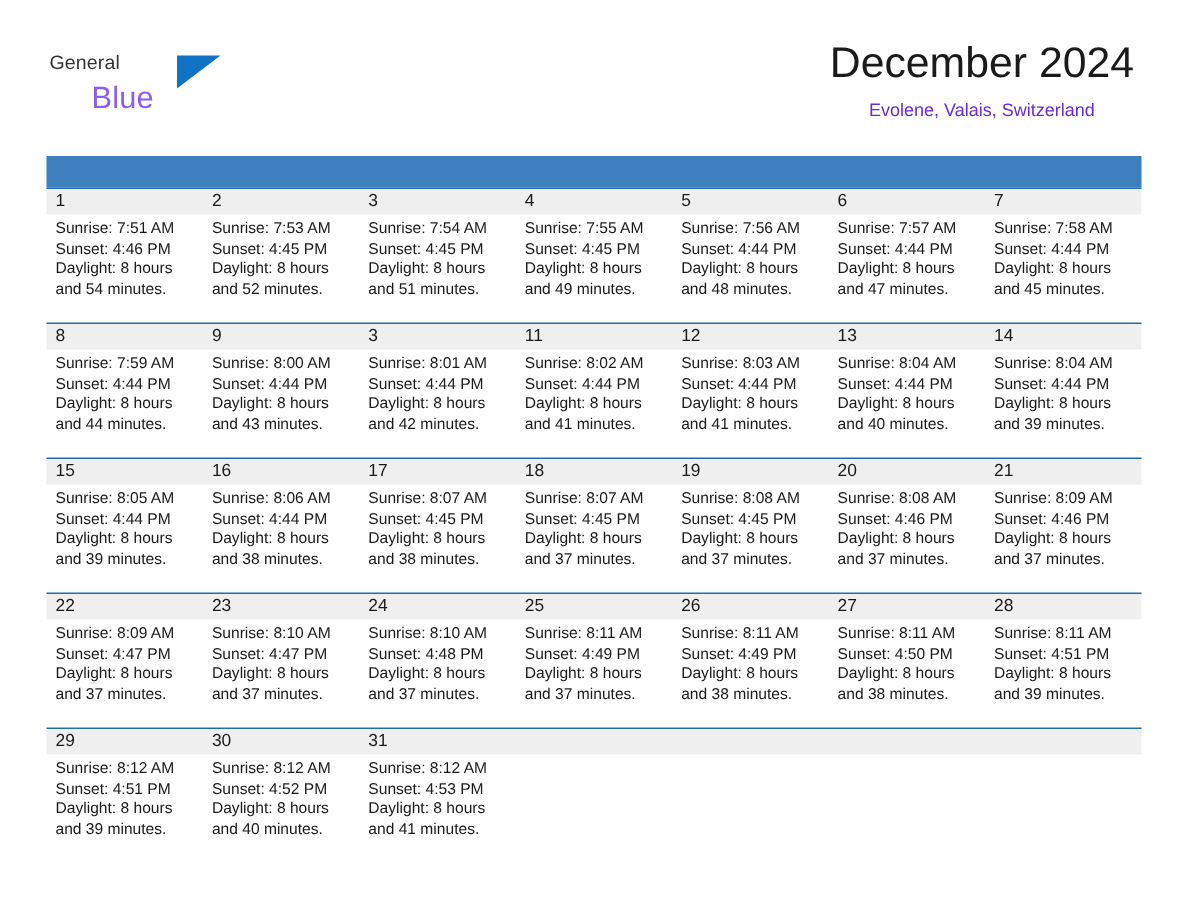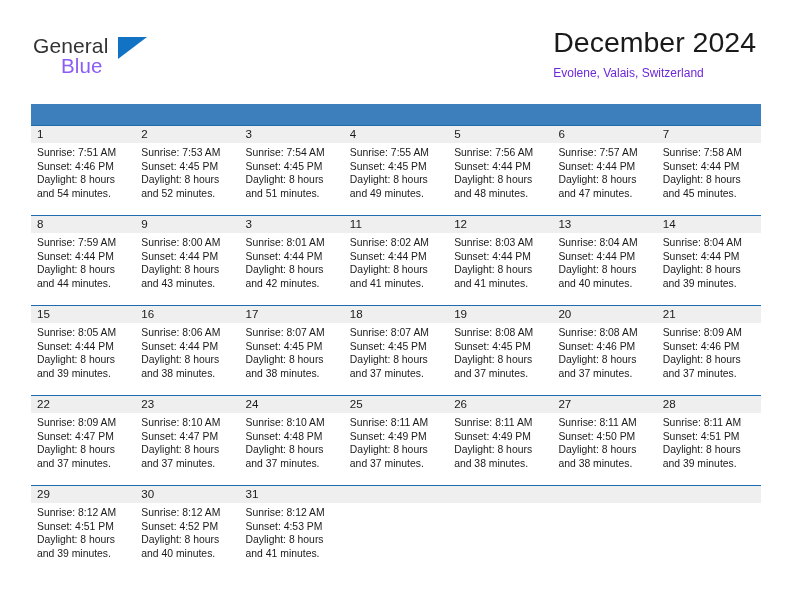--- a/index.html
+++ b/index.html
@@ -33,21 +33,21 @@
     position: absolute;
     left: 33px;
     top: 34px;
     width: 150px;
     height: 50px;
   }
   .logo-general {
     position: absolute;
     left: 0;
     top: 0;
-    font-size: 21px;
+    font-size: 13px;
     letter-spacing: 0.1px;
     color: #333333;
     font-family: "Liberation Sans", sans-serif;
   }
   .logo-blue {
     position: absolute;
     left: 28px;
     top: 20px;
     font-size: 20.5px;
     letter-spacing: 0.1px;
@@ -60,21 +60,21 @@
     top: 3px;
     width: 0;
     height: 0;
     border-left: 29px solid #1273c4;
     border-bottom: 22px solid transparent;
   }
   .title-block {
     position: absolute;
     right: 36px;
     top: 26px;
-    text-align: left;
+    text-align: center;
   }
   .month-title {
     font-size: 28.5px;
     color: #1a1a1a;
     line-height: 1.14;
     white-space: nowrap;
   }
   .location {
     font-size: 12px;
     color: #6d28d9;

